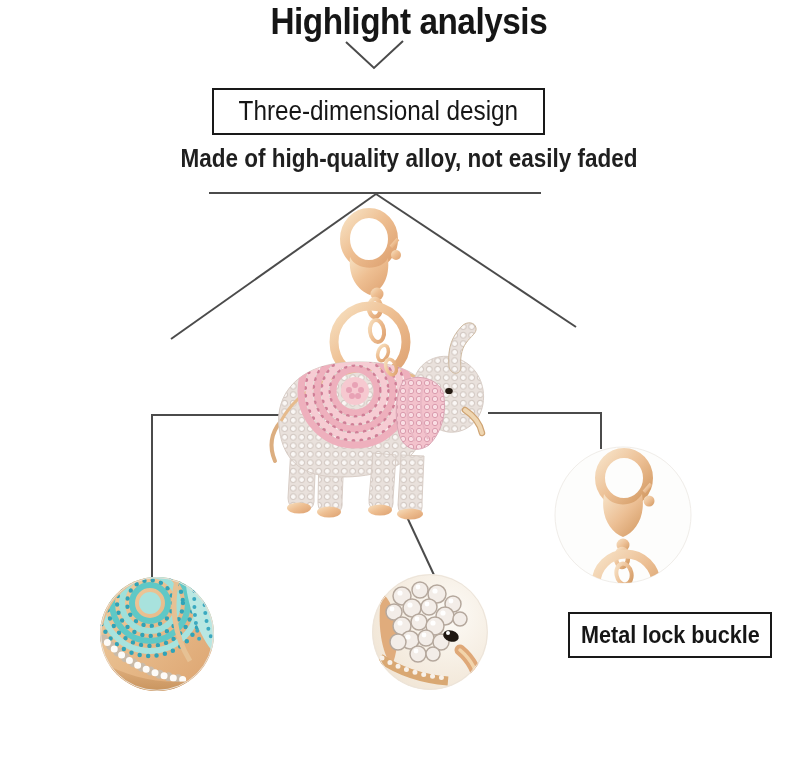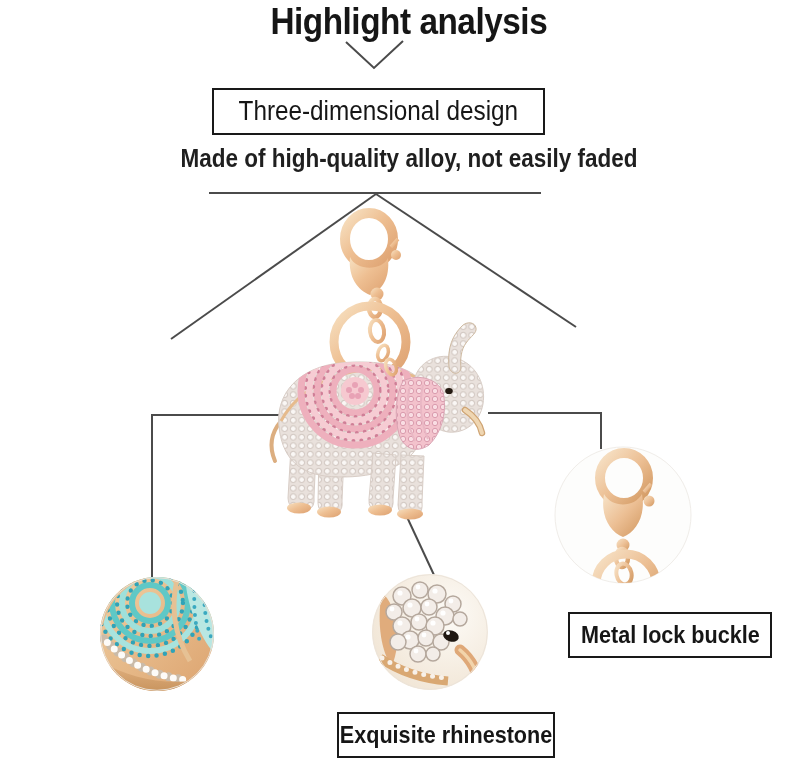--- a/index.html
+++ b/index.html
@@ -272,20 +272,17 @@
       <path d="M50,48 C46,70 56,86 69,91 C82,86 92,70 88,48 C80,62 58,62 50,48 Z" fill="url(#au4)"></path>
       <circle cx="95" cy="55" r="5.5" fill="url(#au4)"></circle>
       <path d="M90,46 L97,38" stroke="url(#au4)" stroke-width="3.5" fill="none"></path>
       <circle cx="69" cy="99" r="6.5" fill="url(#au4)"></circle>
       <ellipse cx="68" cy="112" rx="6" ry="9" fill="none" stroke="url(#au4)" stroke-width="4.5"></ellipse>
       <ellipse cx="70" cy="128" rx="7.5" ry="10.5" fill="none" stroke="url(#au4)" stroke-width="4" transform="rotate(-12 70 128)"></ellipse>
       <circle cx="72" cy="138" r="30" fill="none" stroke="url(#au4)" stroke-width="9"></circle>
     </g>
   </svg>
 
-  <div id="lb-rhinestone" class="abs label-box">
-    <span class="cond">Exquisite rhinestone</span>
-  </div>
   <div id="lb-buckle" class="abs label-box">
     <span class="cond">Metal lock buckle</span>
   </div>
 
 </div>
 
 </body></html>

